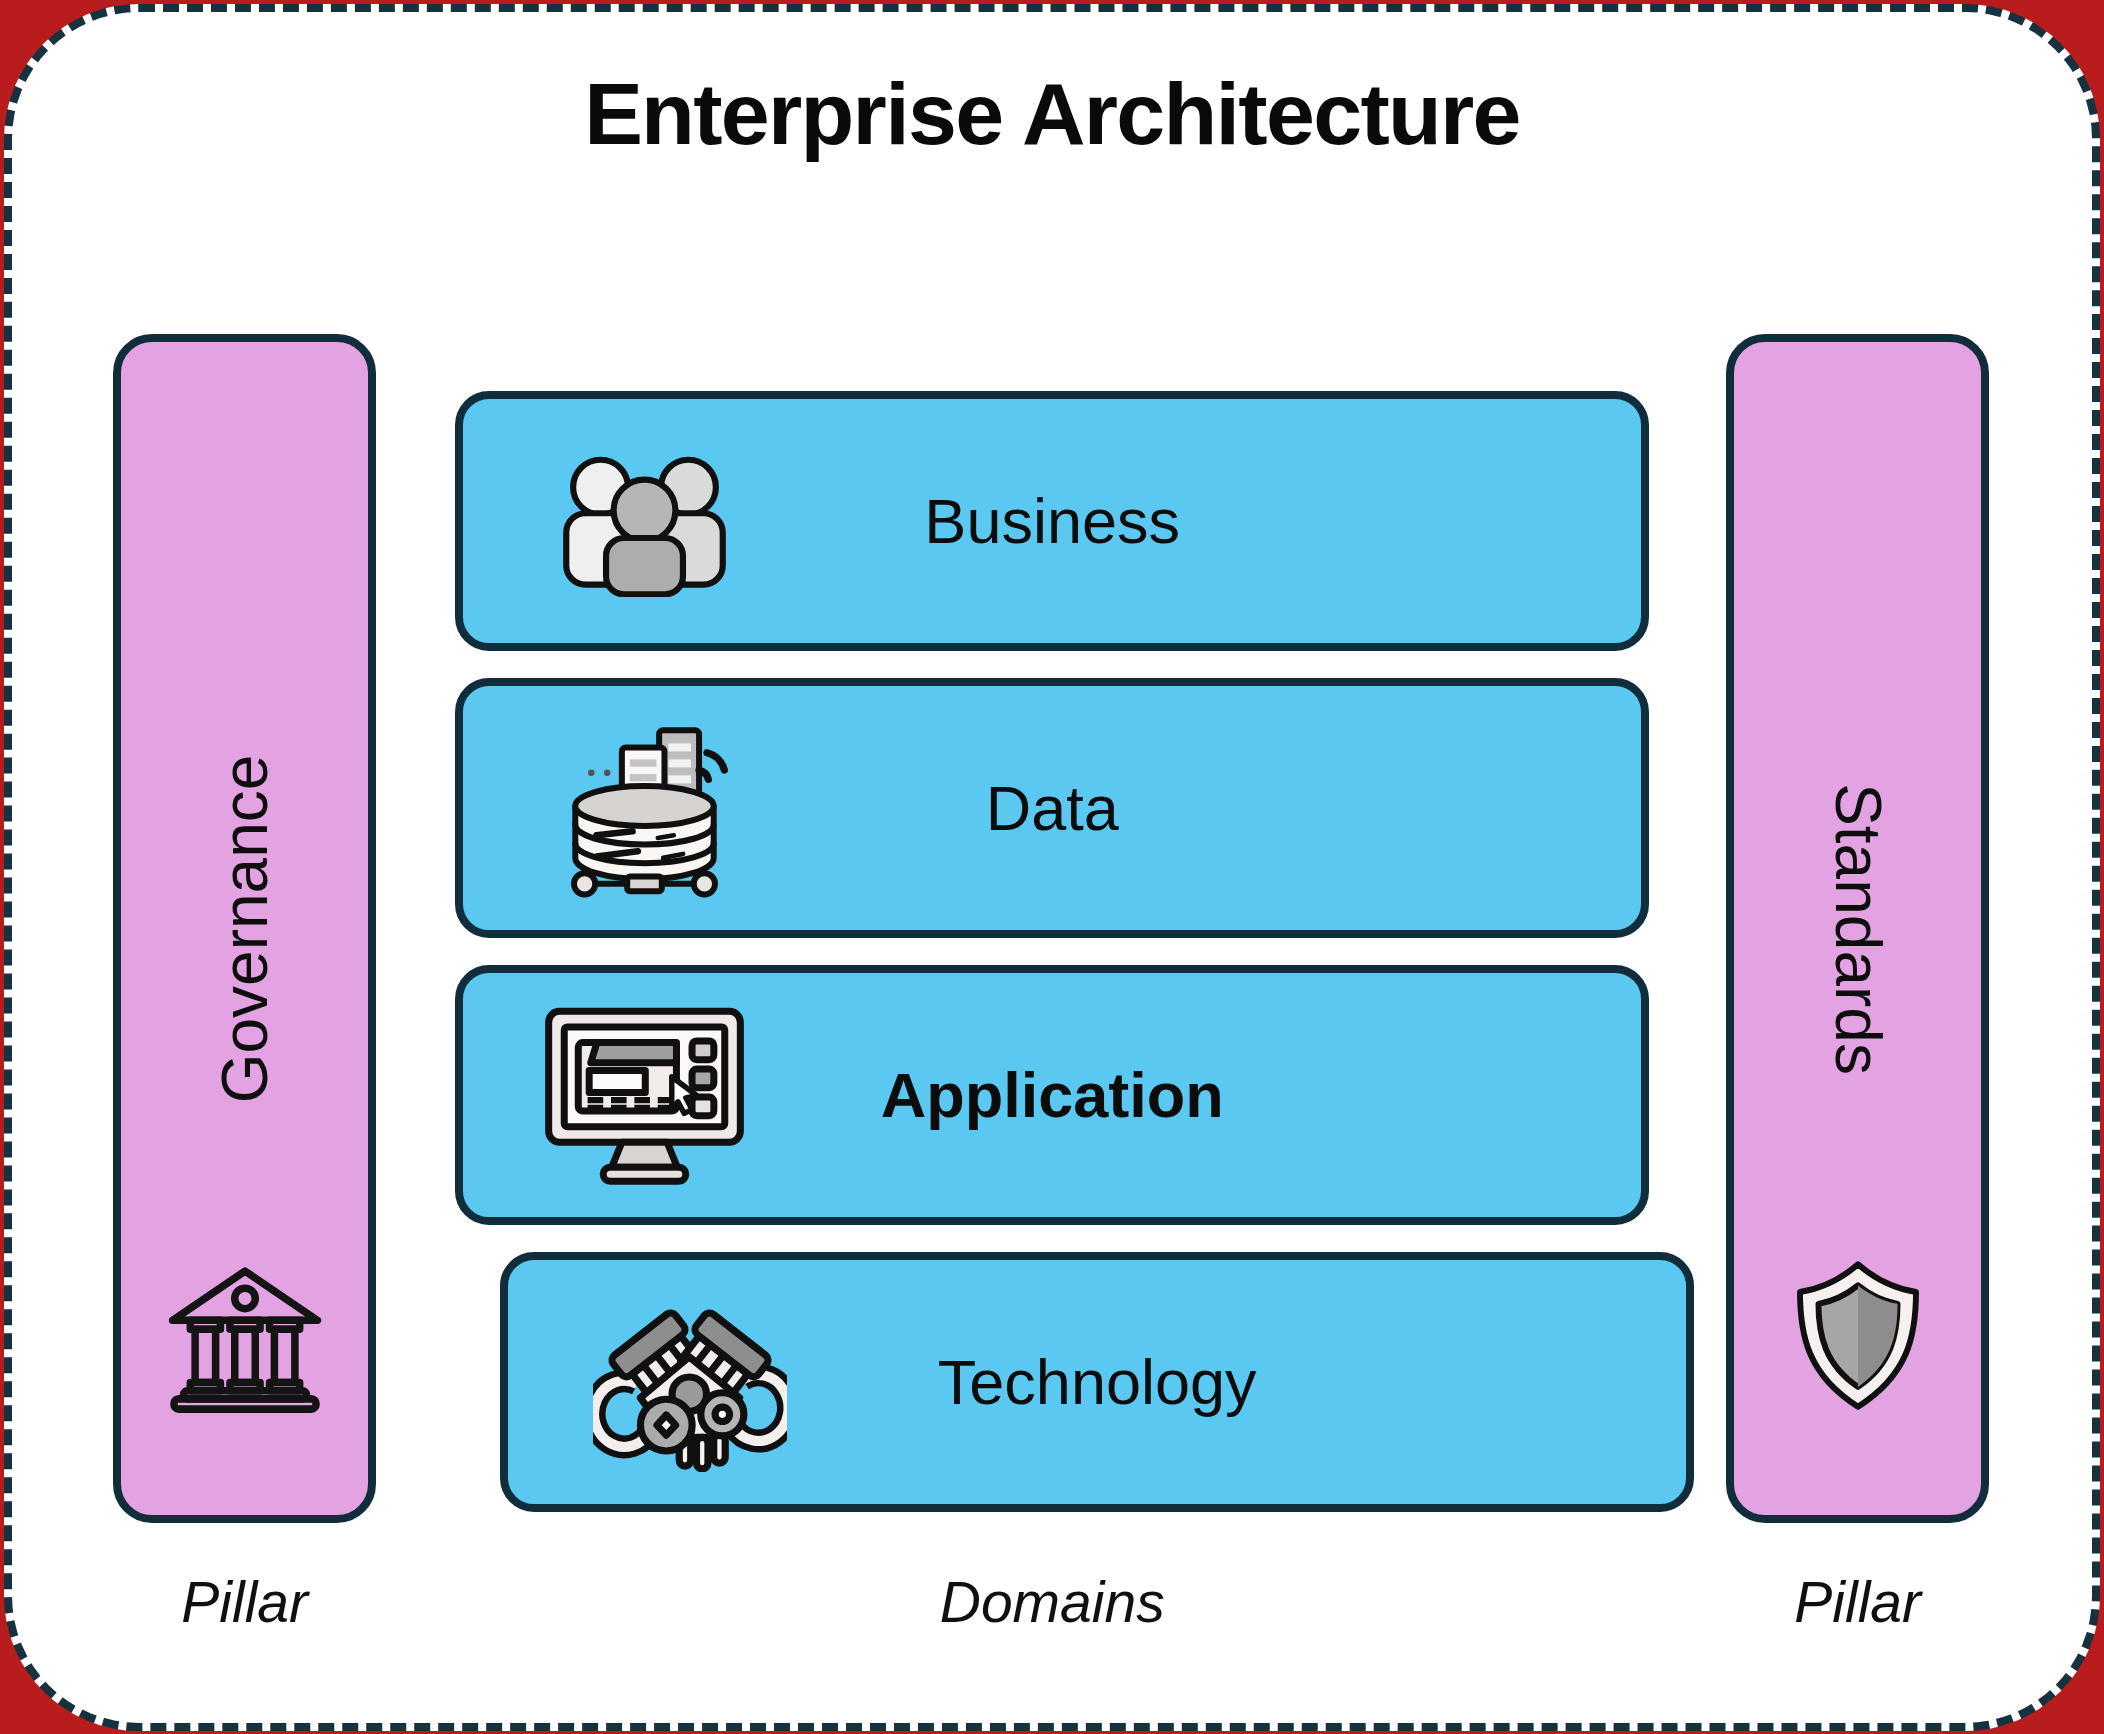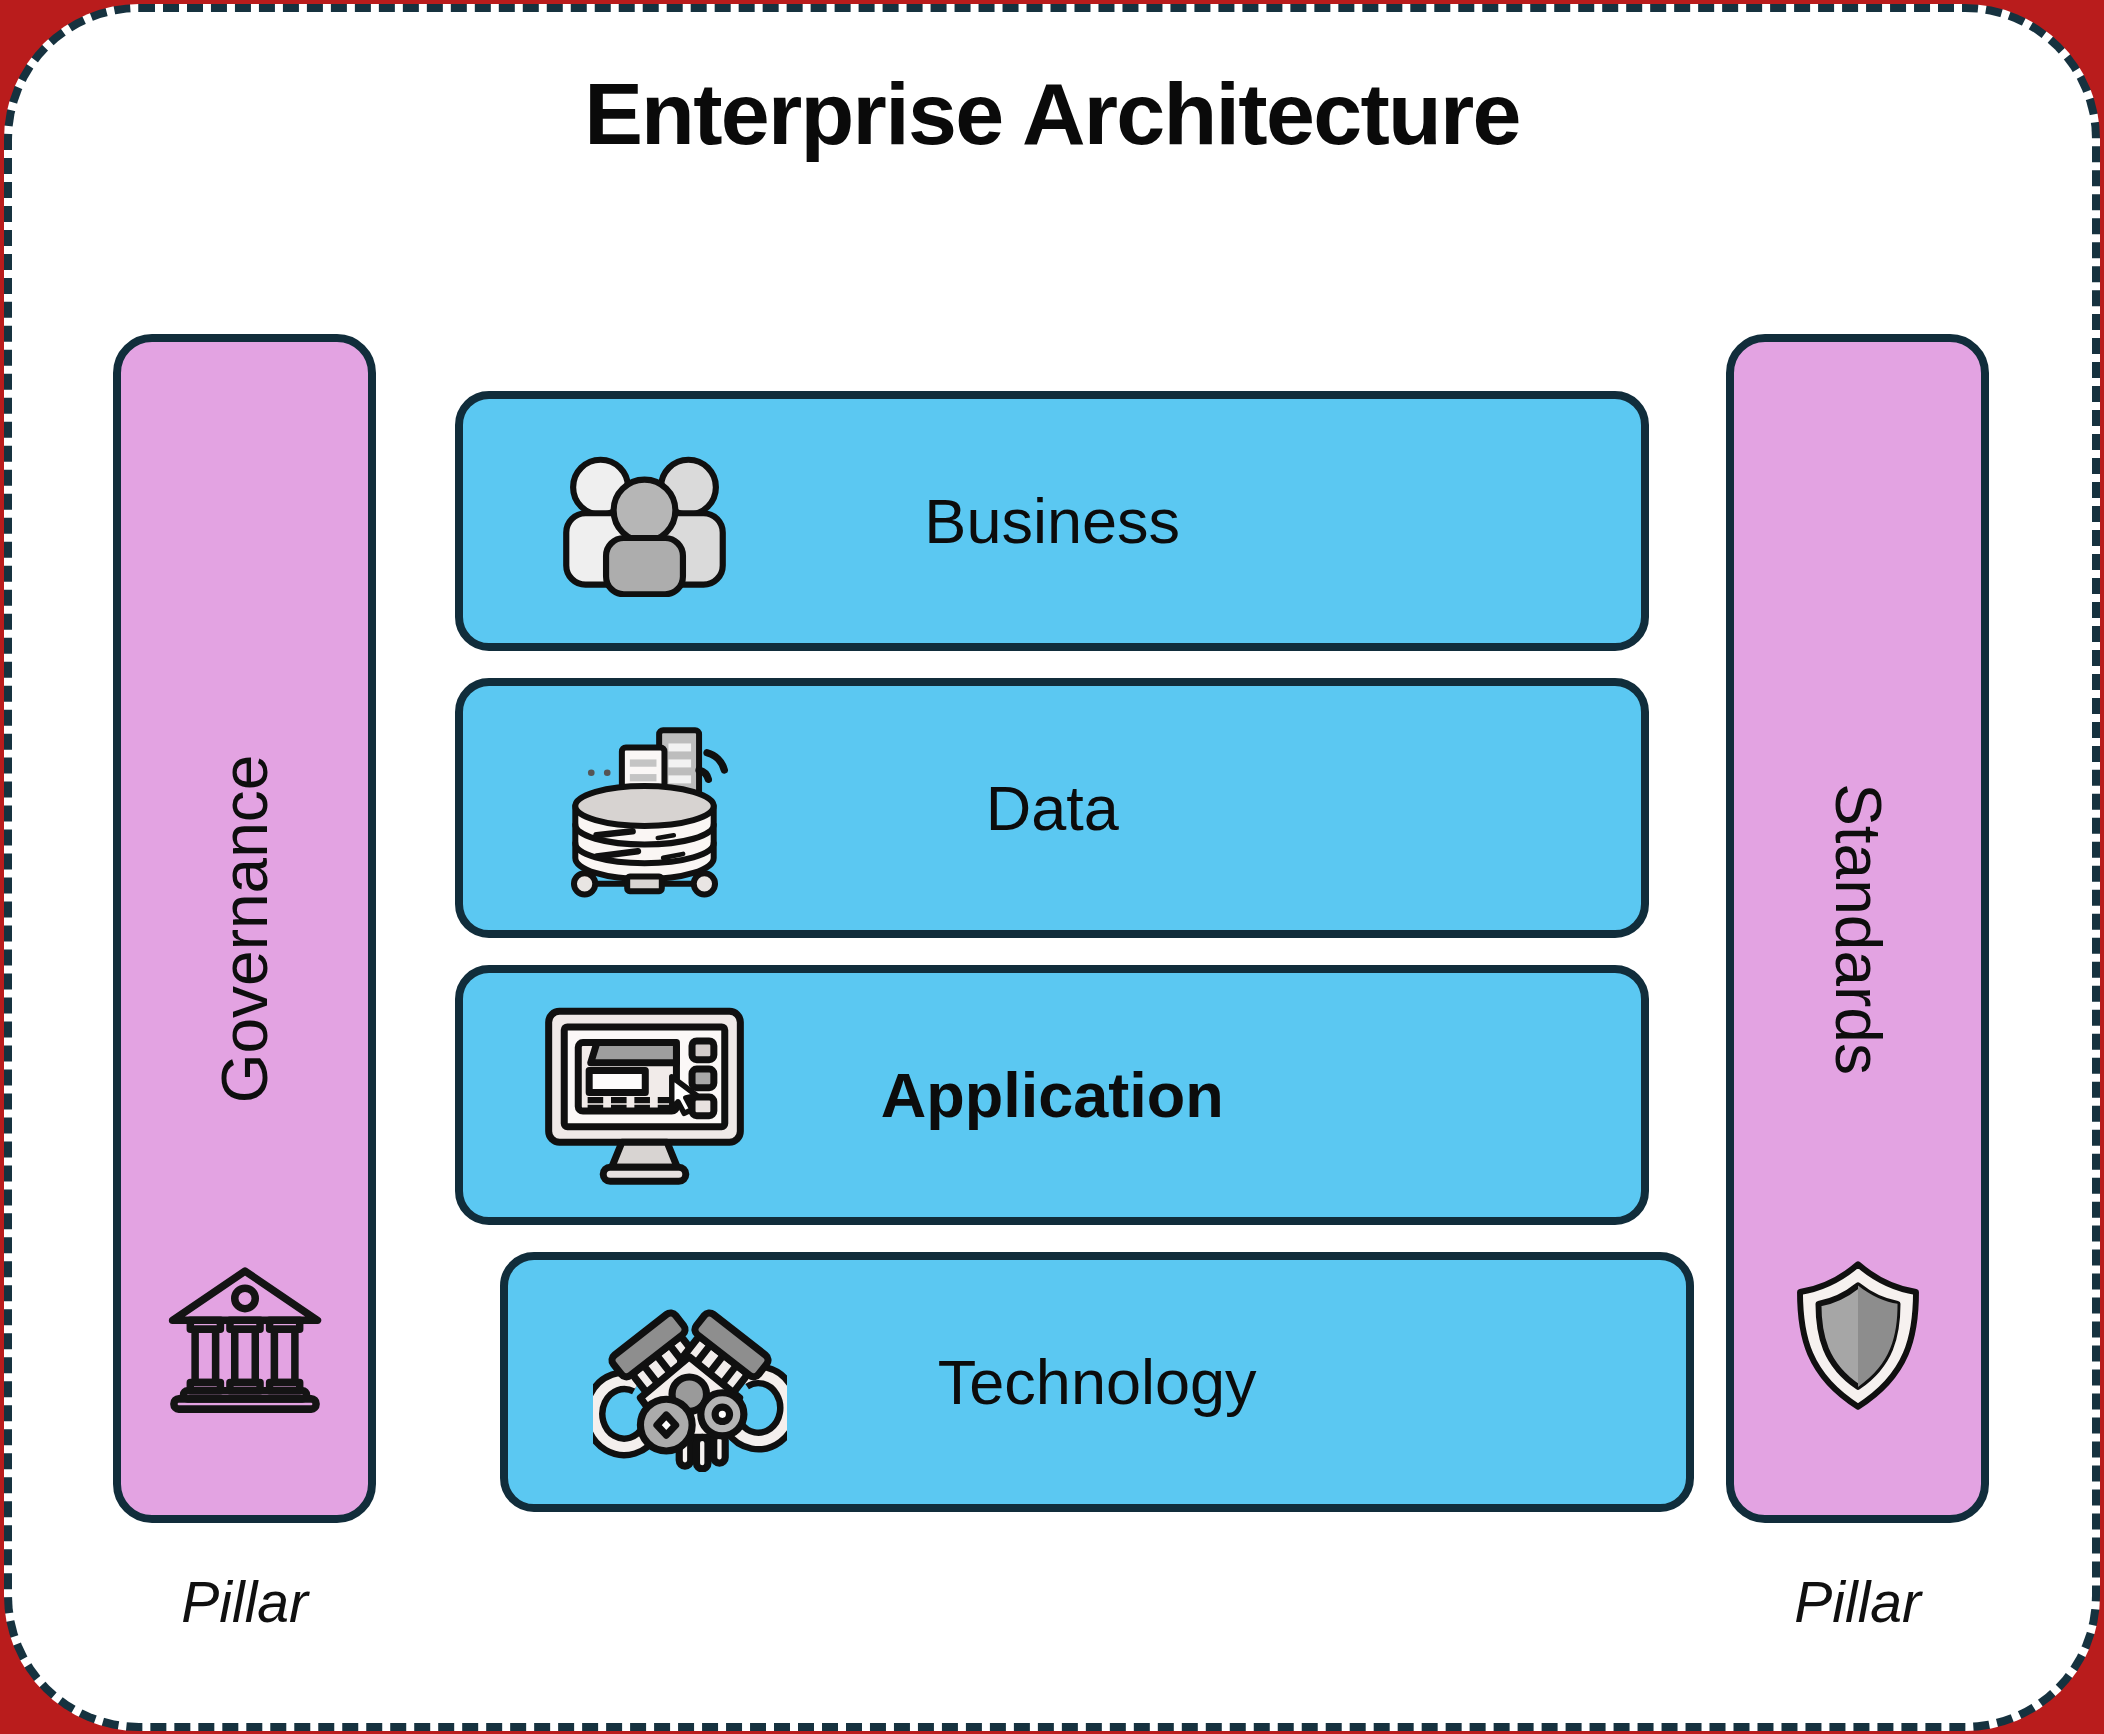--- a/index.html
+++ b/index.html
@@ -238,17 +238,18 @@
             <path d="M102,171 l13,14 -13,14 -13,-14 z" fill="#FDFDFD"></path>
             <circle cx="180" cy="170" r="30" fill="#B4B4B4"></circle>
             <circle cx="180" cy="170" r="10" fill="#FDFDFD"></circle>
           </g>
         </svg>
       </div>
       <div class="row-label">Technology</div>
     </div>
 
     <div class="caption left">Pillar</div>
+    <div class="caption center">Domains</div>
     <div class="caption right">Pillar</div>
 
   </div>
 </div>
 
 
 </body></html>

